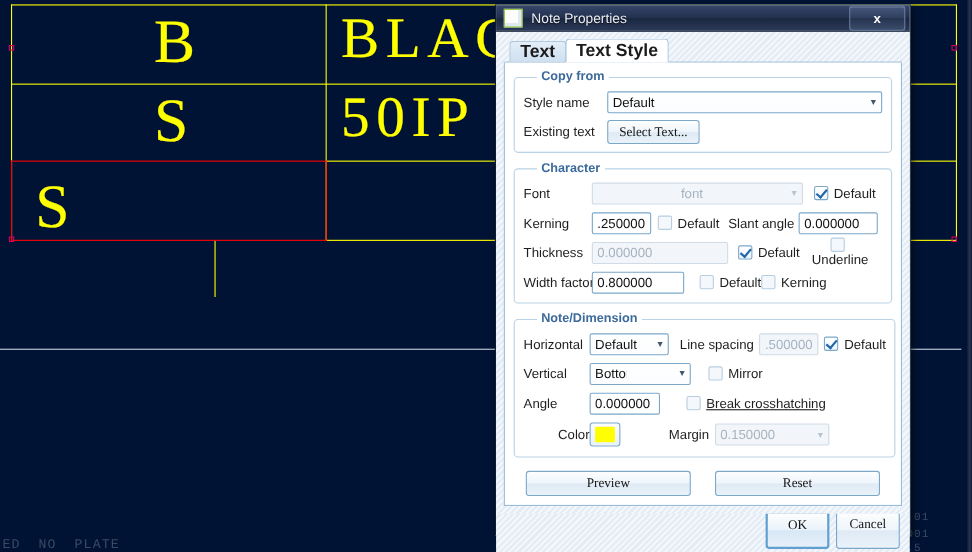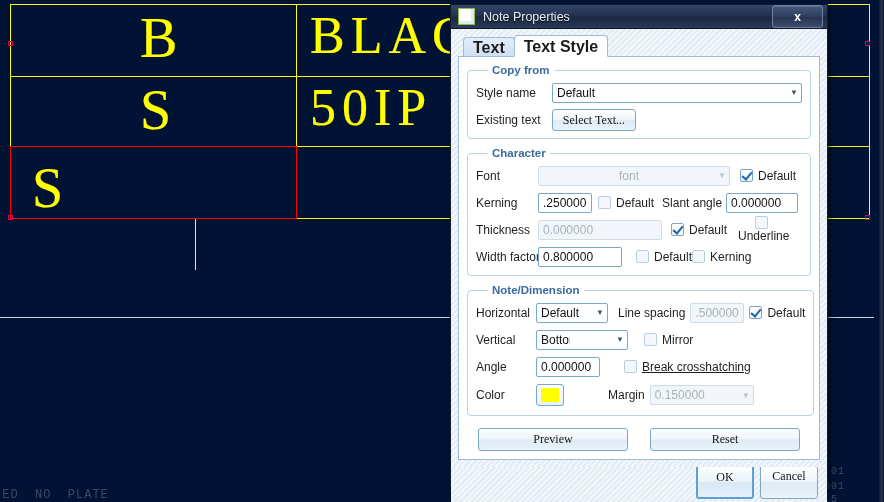--- a/index.html
+++ b/index.html
@@ -522,21 +522,21 @@
           <div class="row">
             <span class="lbl" style="width:60px;">Angle</span>
             <input class="field" style="width: 64px;" value="0.000000">
             <span class="chk off" style="margin-left:24px;text-decoration:underline;">
               <span class="box"></span>
               <span>Break crosshatching</span>
             </span>
           </div>
 
           <div class="row" style="height:24px;">
-            <span class="lbl" style="width:60px;">Color</span>
+            <span class="lbl" style="width:60px;text-align:right;">Color</span>
             <div class="swatch">
               <i style="background:#ffff00;"></i>
             </div>
             <span class="lbl" style="margin-left:44px;">Margin</span>
             <div class="combo disabled" style="width:104px;margin-left:5px;">
               <span class="ctext" style="text-align:left;">0.150000</span>
               <span class="arrow">▼</span>
             </div>
           </div>
         </fieldset>

